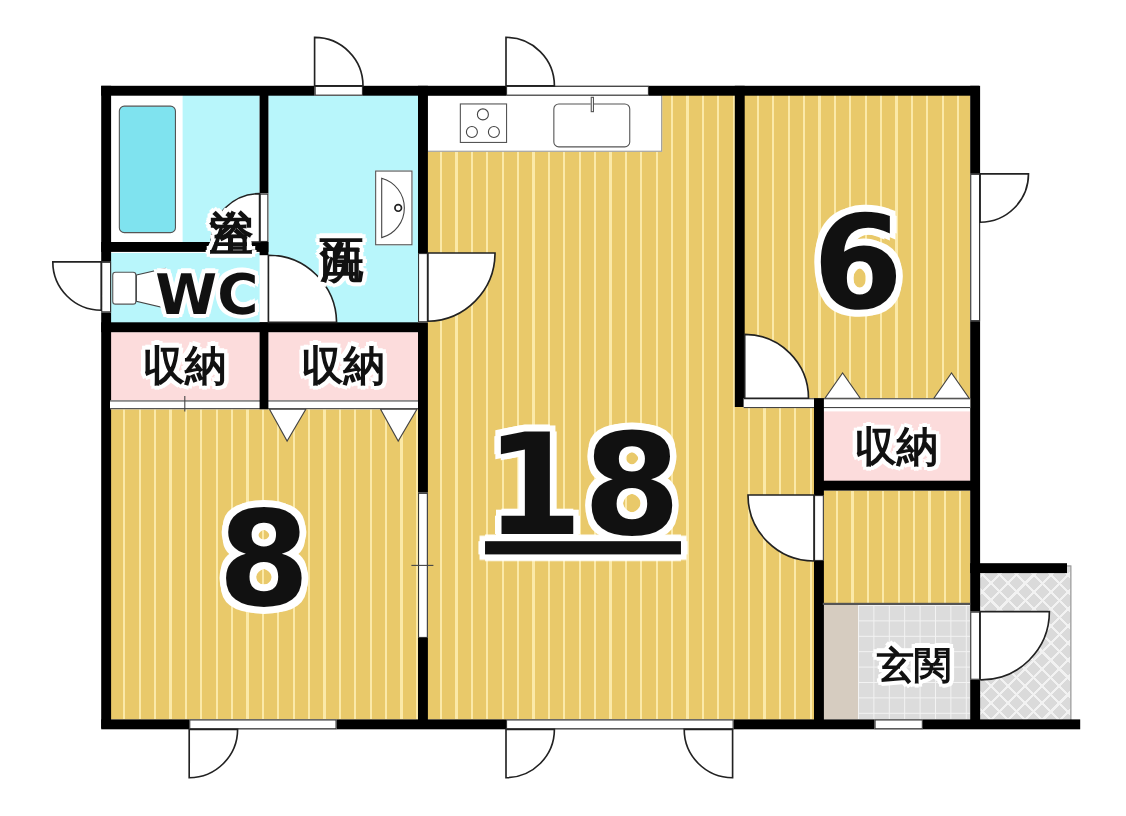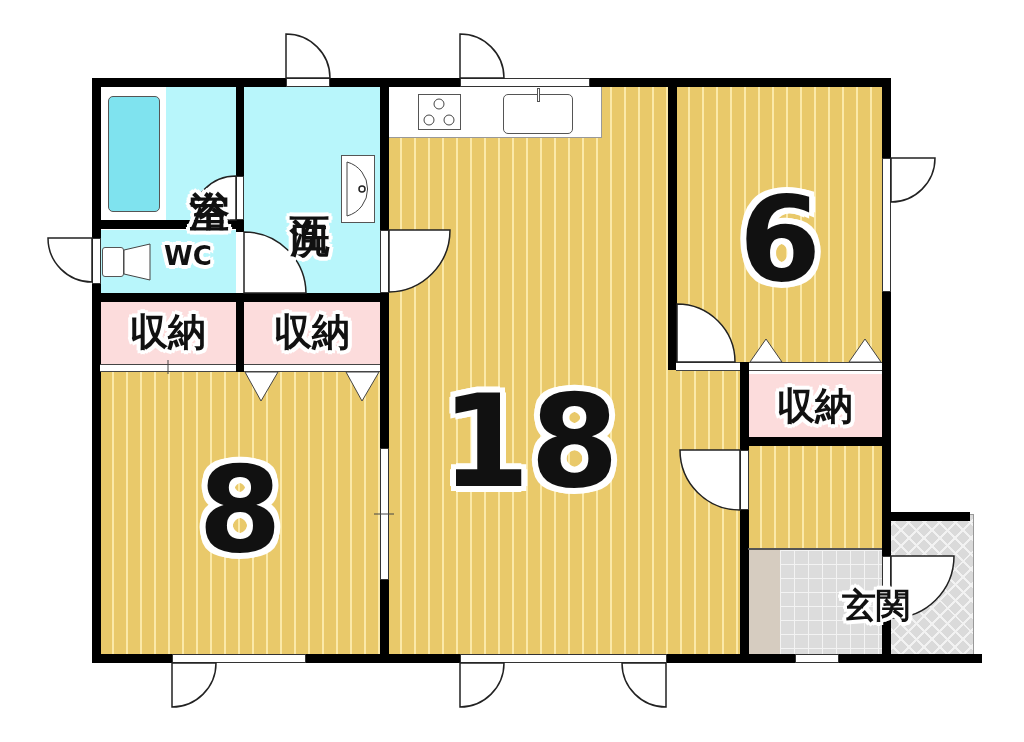--- a/index.html
+++ b/index.html
@@ -126,21 +126,21 @@
       <path d="M346 372 L379 372 L362 401 Z"></path>
       <path d="M750 362 L782 362 L766 339 Z"></path>
       <path d="M849 362 L881 362 L865 339 Z"></path>
     </g>
     <line x1="168" y1="360" x2="168" y2="374" stroke="#444"></line>
     <line x1="374" y1="514" x2="394" y2="514" stroke="#444"></line>
   </svg>
 
   <div class="label" style="left:170px;top:108px;width:60px;font-size:40px;writing-mode:vertical-rl;height:100px;">浴室</div>
   <div class="label" style="left:270px;top:135px;width:60px;font-size:40px;writing-mode:vertical-rl;height:100px;">洗面</div>
-  <div class="label" style="left:140px;top:243px;width:96px;font-size:26px;">WC</div>
+  <div class="label" style="left:140px;top:243px;width:96px;font-size:51px;">WC</div>
   <div class="label" style="left:110px;top:313px;width:116px;font-size:38px;">収納</div>
   <div class="label" style="left:254px;top:313px;width:116px;font-size:38px;">収納</div>
   <div class="label big" style="left:170px;top:450px;width:140px;font-size:120px;">8</div>
-  <div class="label big" style="left:420px;top:378px;width:220px;font-size:128px;">18</div>
+  <div class="label big" style="left:420px;top:378px;width:220px;font-size:128px;text-decoration:underline;">18</div>
   <div class="label big" style="left:710px;top:180px;width:140px;font-size:118px;">6</div>
   <div class="label" style="left:756px;top:387px;width:118px;font-size:38px;">収納</div>
-  <div class="label" style="left:782px;top:588px;width:98px;font-size:34px;padding-left:45px;">玄関</div>
+  <div class="label" style="left:782px;top:588px;width:98px;font-size:34px;">玄関</div>
 </div>
 
 </body></html>

